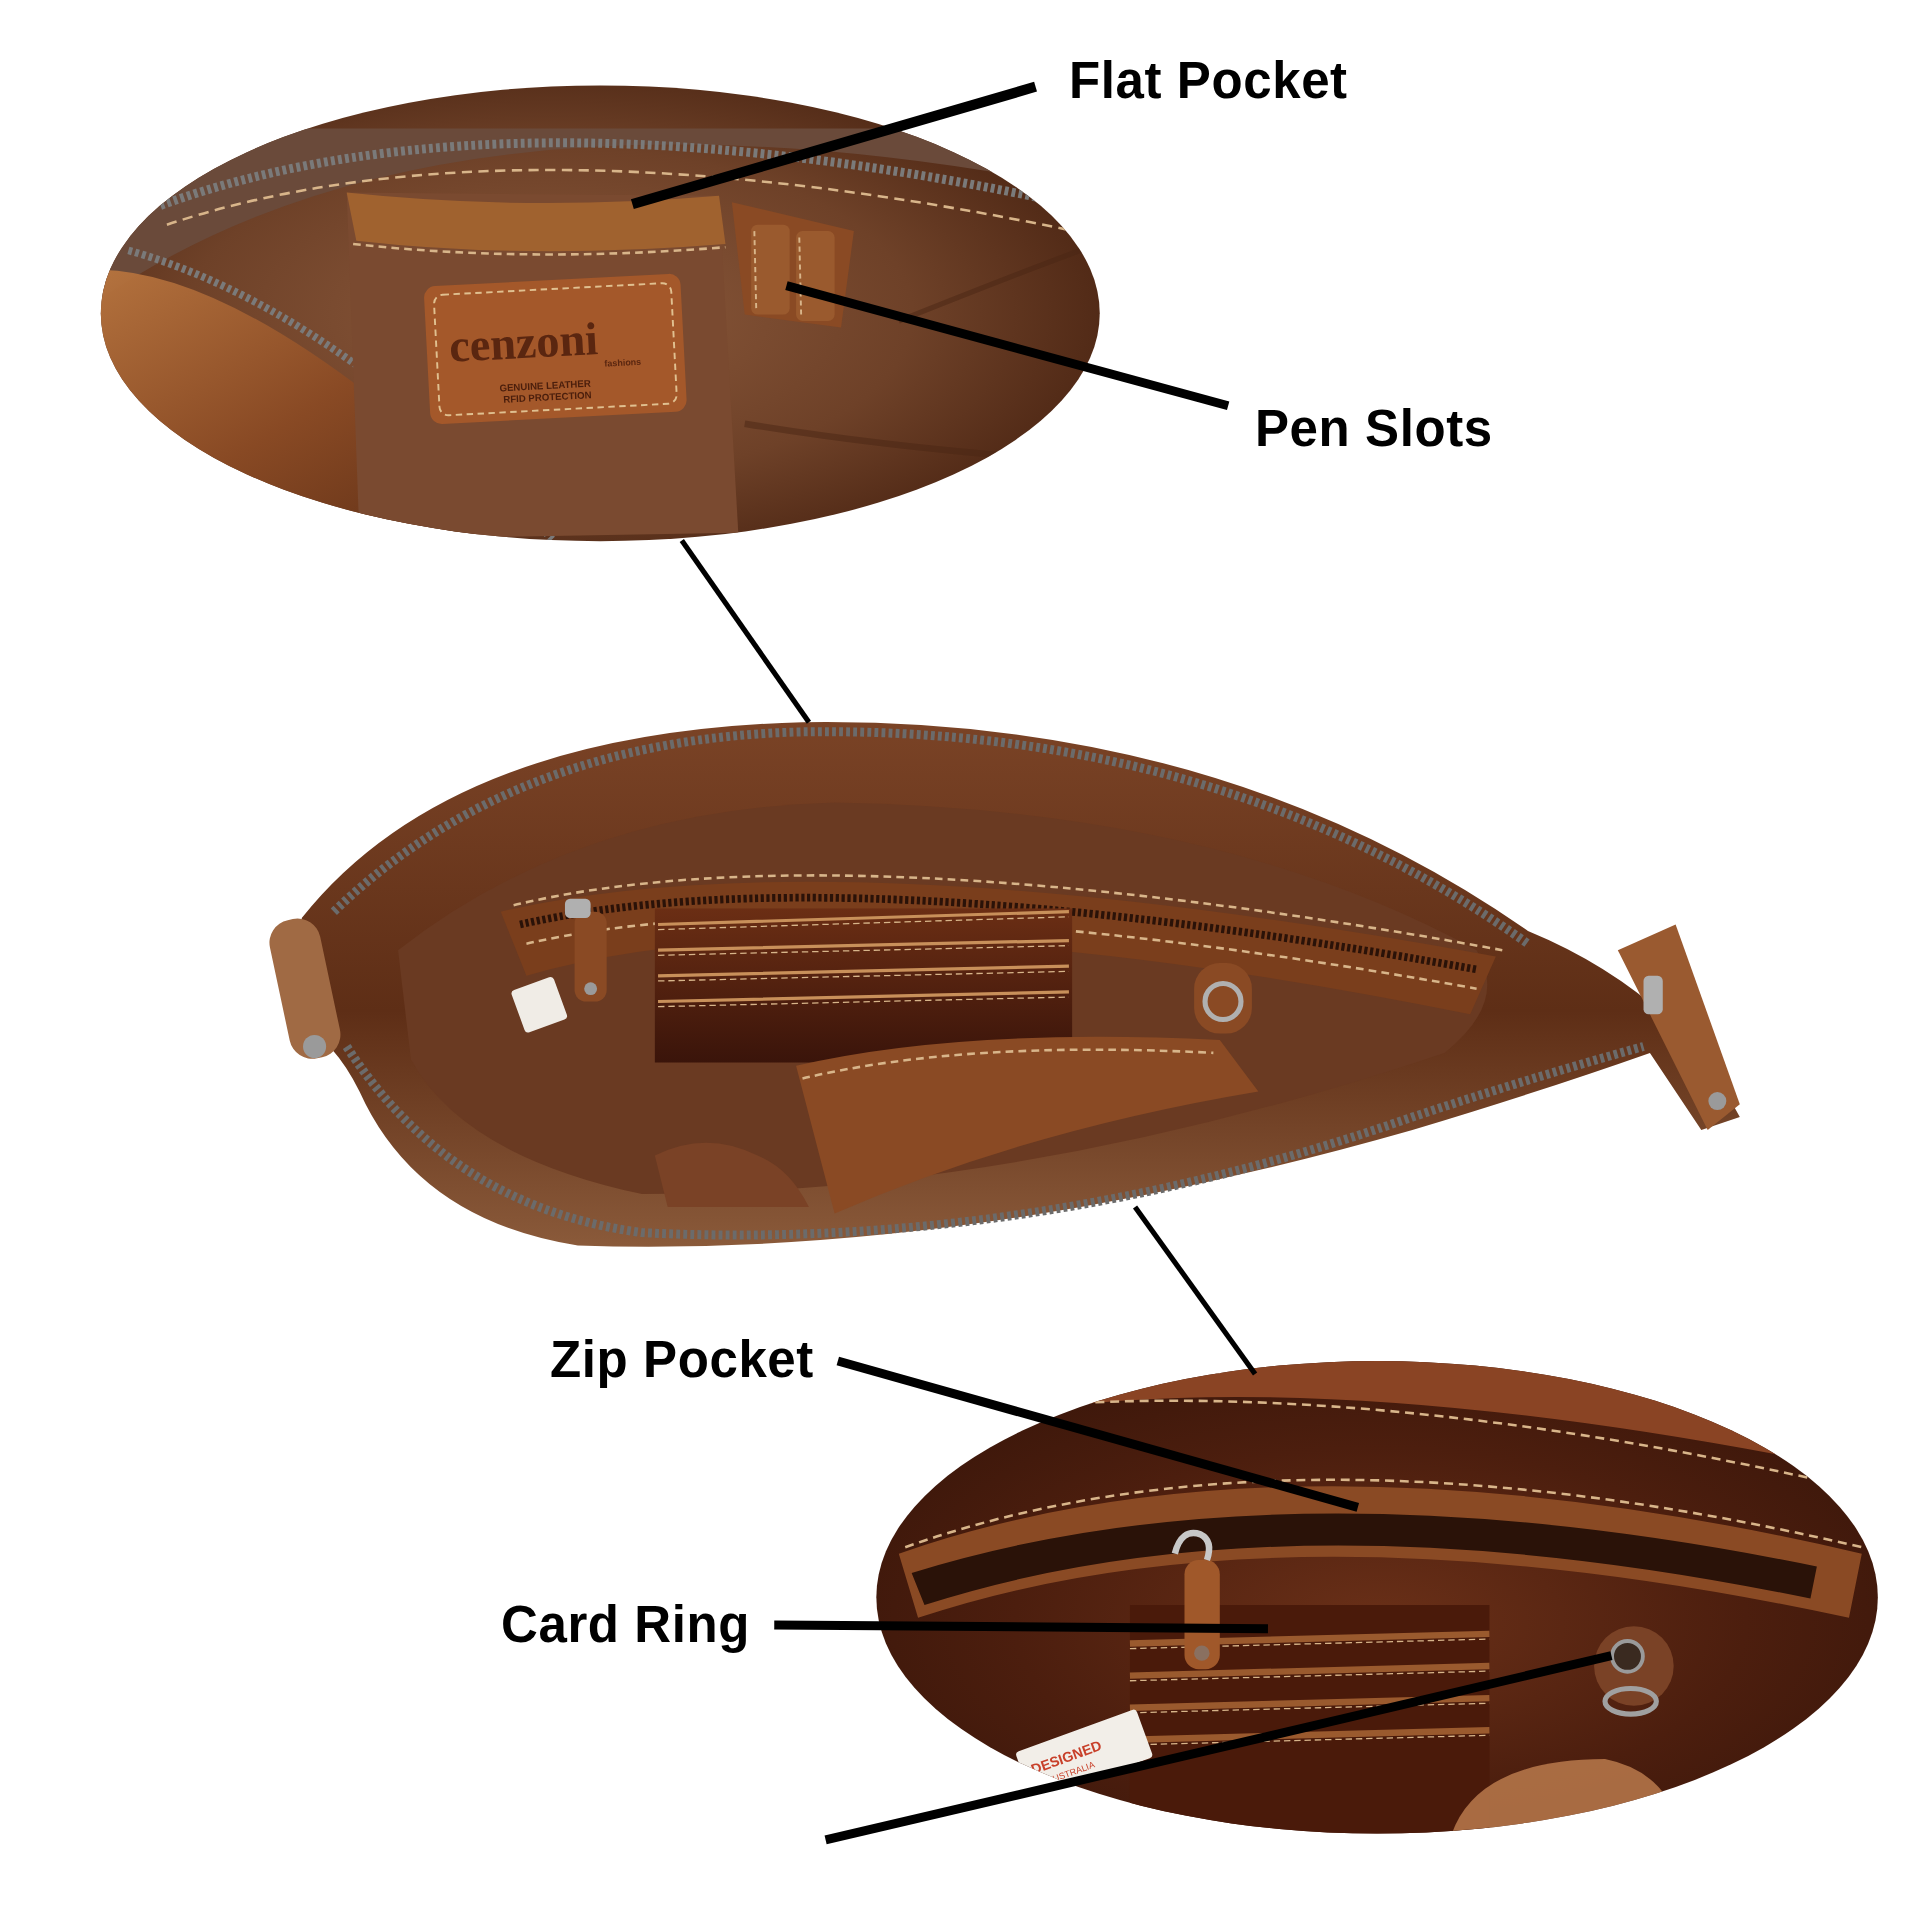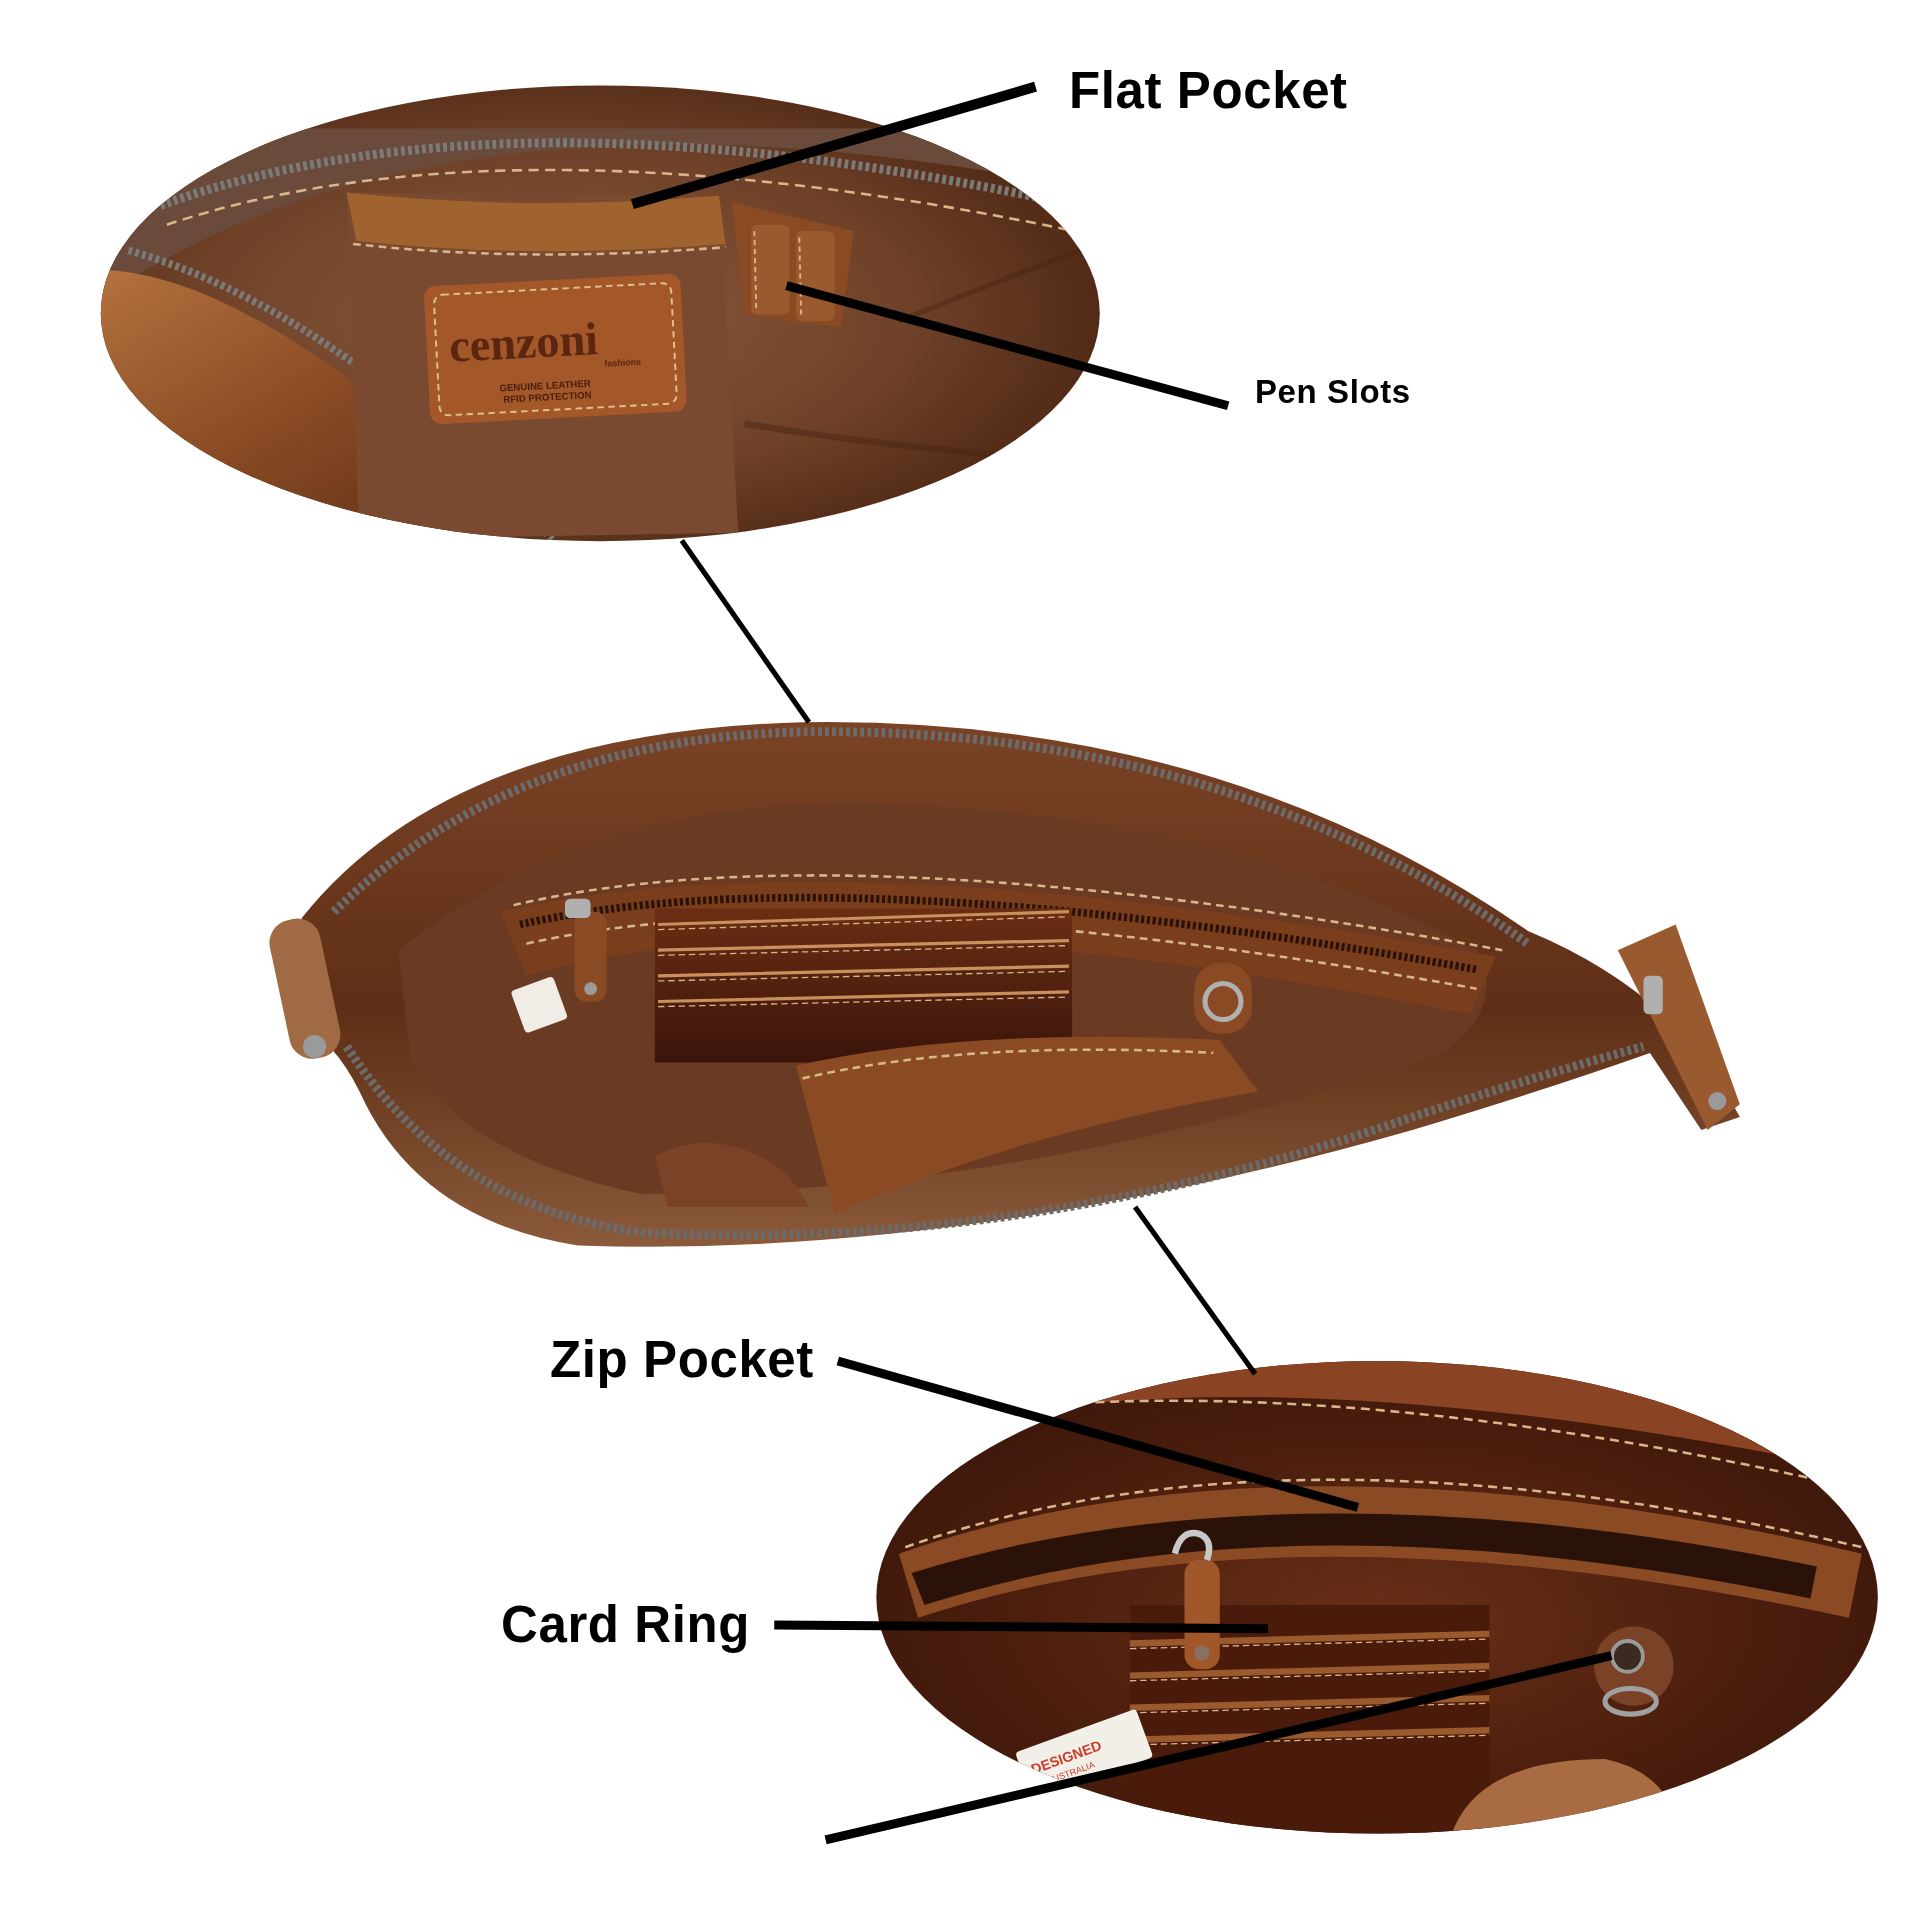--- a/index.html
+++ b/index.html
@@ -166,18 +166,18 @@
     <line x1="1768" y1="1880" x2="1955" y2="2140" stroke="#000" stroke-width="8"></line>
 
     <line x1="985" y1="318" x2="1613" y2="135" stroke="#000" stroke-width="16"></line>
     <line x1="1225" y1="445" x2="1913" y2="632" stroke="#000" stroke-width="14"></line>
     <line x1="1305" y1="2120" x2="2115" y2="2348" stroke="#000" stroke-width="14"></line>
     <line x1="1206" y1="2531" x2="1975" y2="2537" stroke="#000" stroke-width="14"></line>
     <line x1="1286" y1="2866" x2="2510" y2="2579" stroke="#000" stroke-width="14"></line>
   </svg>
 
   
-  <div class="label" style="left:1069px;top:65px;font-size:51px;">Flat Pocket</div>
-  <div class="label" style="left:1255px;top:375px;font-size:33px;">Pen Slots</div>
+  <div class="label" style="left:1069px;top:55px;font-size:51px;">Flat Pocket</div>
+  <div class="label" style="left:1255px;top:403px;font-size:51px;">Pen Slots</div>
   <div class="label" style="left:550px;top:1334px;font-size:51px;">Zip Pocket</div>
   <div class="label" style="left:501px;top:1599px;font-size:51px;">Card Ring</div>
 </div>
 
 
 </body></html>

